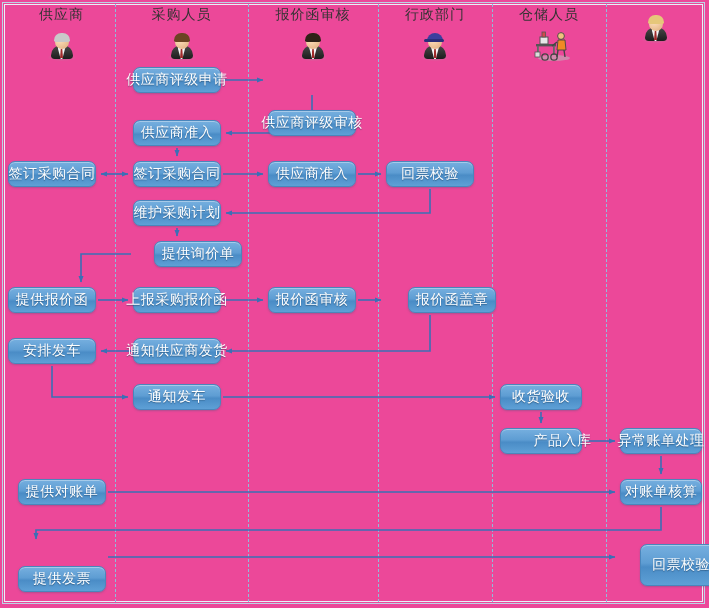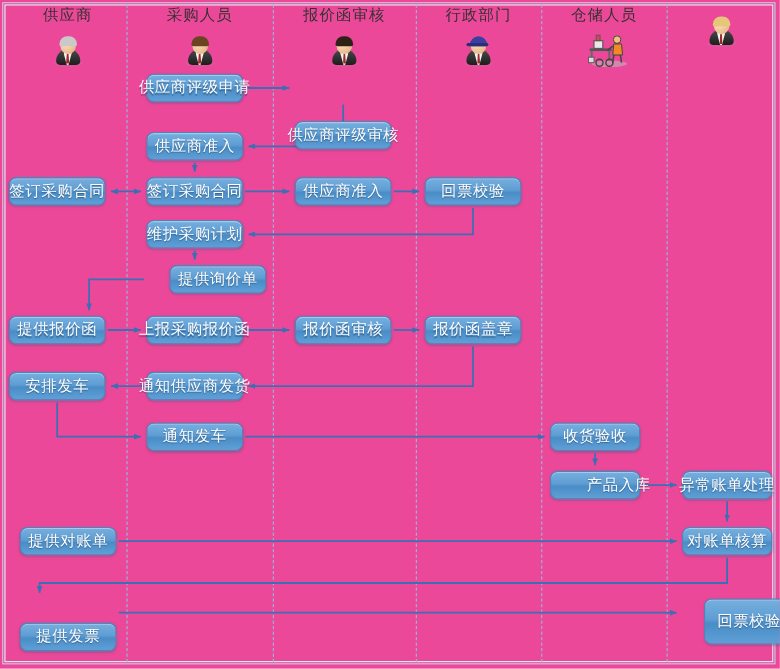--- a/index.html
+++ b/index.html
@@ -305,21 +305,21 @@
       </div>
       <div class="node" style="left: 8px; top: 287px; width: 88px; height: 26px;">
         <span>提供报价函</span>
       </div>
       <div class="node" style="left: 133px; top: 287px; width: 88px; height: 26px;">
         <span>上报采购报价函</span>
       </div>
       <div class="node" style="left: 268px; top: 287px; width: 88px; height: 26px;">
         <span>报价函审核</span>
       </div>
-      <div class="node" style="left: 386px; top: 287px; width: 88px; height: 26px;">
+      <div class="node" style="left: 408px; top: 287px; width: 88px; height: 26px;">
         <span>报价函盖章</span>
       </div>
       <div class="node" style="left: 8px; top: 338px; width: 88px; height: 26px;">
         <span>安排发车</span>
       </div>
       <div class="node" style="left: 133px; top: 338px; width: 88px; height: 26px;">
         <span>通知供应商发货</span>
       </div>
       <div class="node" style="left: 133px; top: 384px; width: 88px; height: 26px;">
         <span>通知发车</span>

